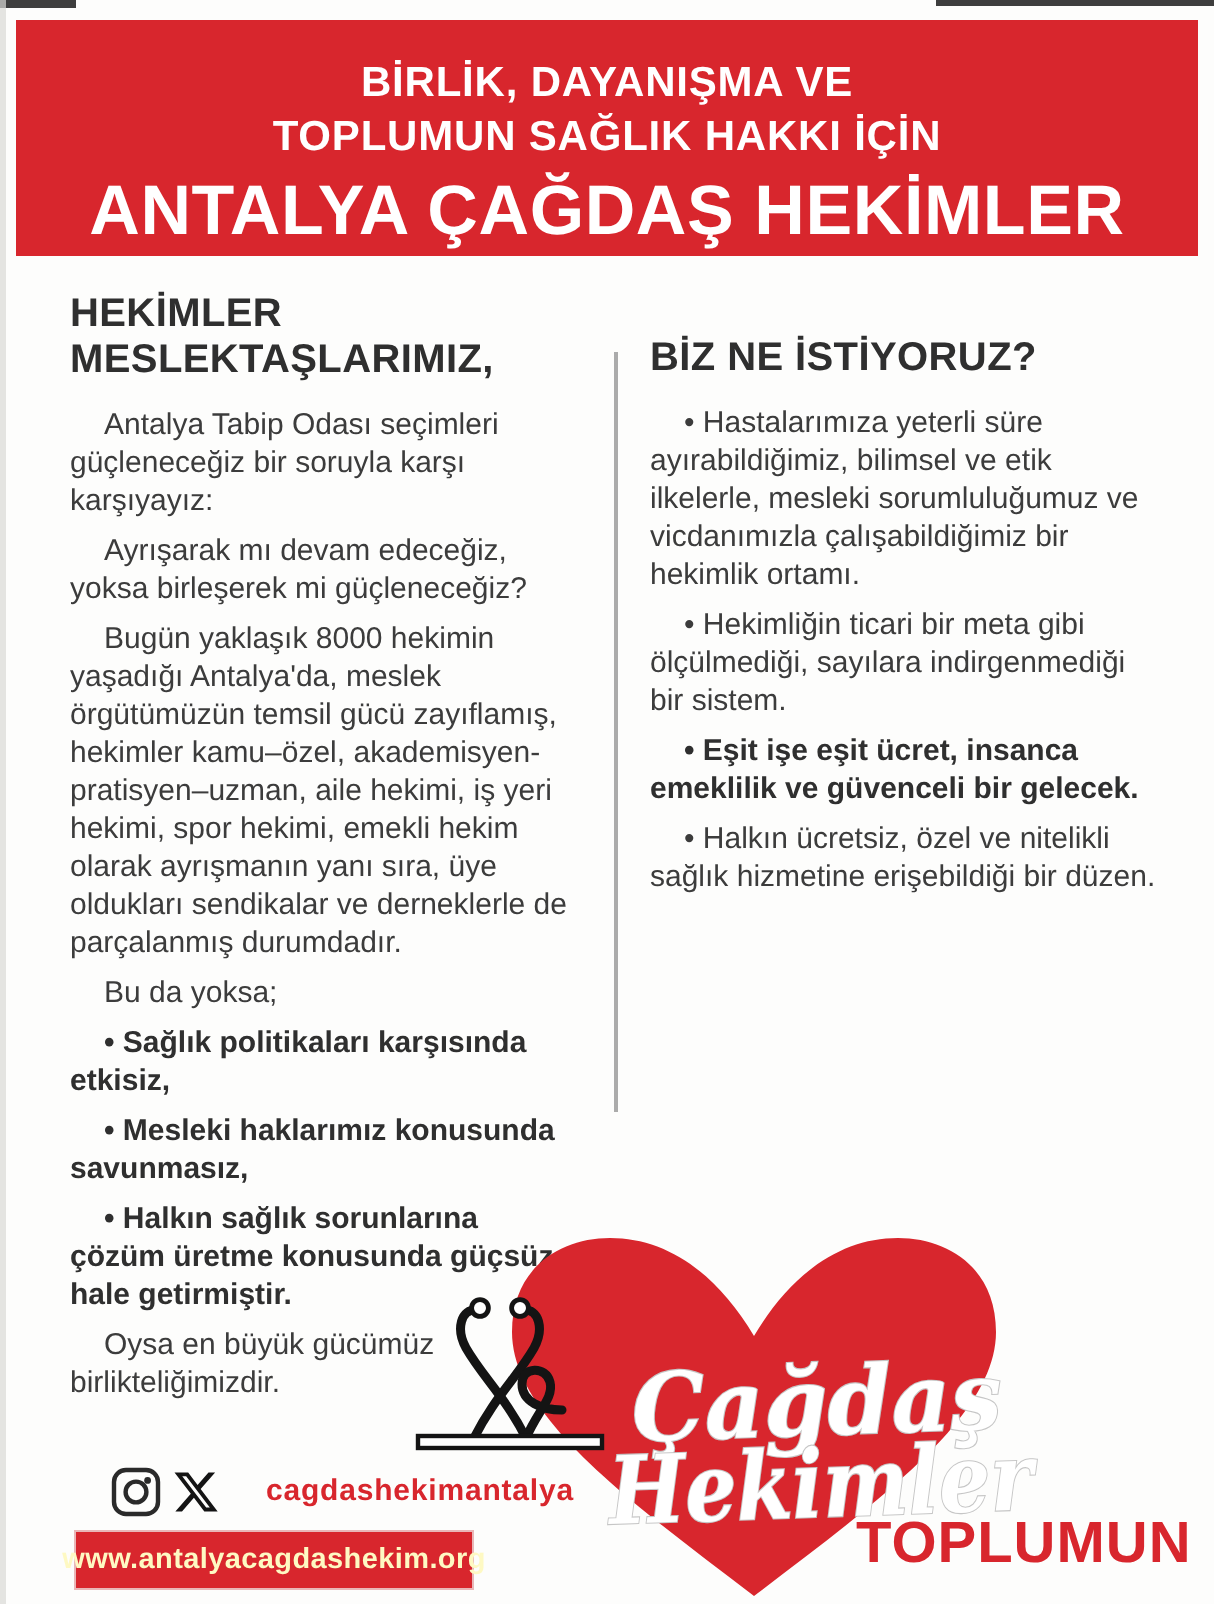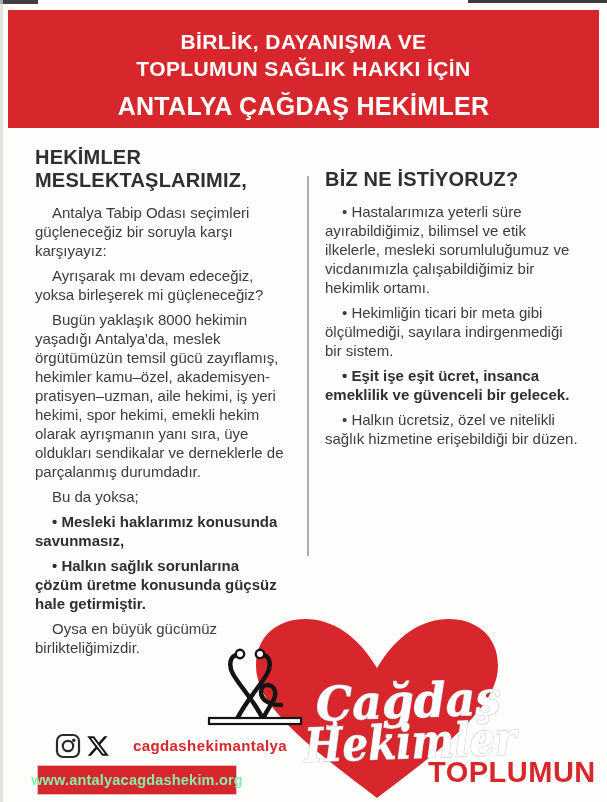--- a/index.html
+++ b/index.html
@@ -17,21 +17,21 @@
   .strip-l{left:0; top:0; width:3px; height:802px; background:#d9d9d6; opacity:.7;}
 
   
   .banner{
     position:absolute; left:8px; top:10px; width:591px; height:118px;
     background:var(--red); color:#fff; text-align:center;
     display:flex; flex-direction:column; justify-content:center; padding-top:14px; box-sizing:border-box;
   }
   .banner-line{font-weight:800; letter-spacing:.4px;}
   .banner-small{font-size:21px; line-height:27px;}
-  .banner-big{font-size:25px; line-height:38px; margin-top:5px; letter-spacing:.3px;}
+  .banner-big{font-size:35px; line-height:38px; margin-top:5px; letter-spacing:.3px;}
 
   
   .divider{position:absolute; left:307px; top:176px; width:2px; height:380px; background:var(--divider);}
   .col{position:absolute; font-size:15px; line-height:19px;}
   .col-left{left:35px; top:146px; width:254px;}
   .col-right{left:325px; top:168px; width:256px;}
   .col h2{
     margin:0 0 11px; font-size:20px; line-height:23px; color:var(--heading);
     font-weight:800; letter-spacing:.2px;
   }
@@ -46,21 +46,21 @@
     position:absolute; left:428px; top:756px; width:150px;
     font-size:29px; font-weight:800; color:var(--red); letter-spacing:.5px;
   }
 
   
   .social-row{position:absolute; left:55px; top:732px; height:27px; display:flex; align-items:center; gap:5px;}
   .social-row svg{display:block;}
   .handle{font-size:15px; font-weight:bold; color:var(--red); letter-spacing:.4px; margin-left:18px;}
   .website-bar{
     position:absolute; left:38px; top:766px; width:198px; height:28px;
-    background:var(--red); color:#86efac; font-size:14.5px; font-weight:bold;
+    background:var(--red); color:#fef9c3; font-size:14.5px; font-weight:bold;
     display:flex; align-items:center; justify-content:center; letter-spacing:.2px;
     box-shadow:0 0 0 1px #e9b7b8;
   }
 </style>
 </head>
 <body>
 
 <div class="page">
 
   <div class="scan-strip strip-tl"></div>
@@ -74,20 +74,21 @@
   </header>
 
   <div class="divider"></div>
 
   <section class="col col-left">
     <h2>HEKİMLER MESLEKTAŞLARIMIZ,</h2>
     <p>Antalya Tabip Odası seçimleri güçleneceğiz bir soruyla karşı karşıyayız:</p>
     <p>Ayrışarak mı devam edeceğiz, yoksa birleşerek mi güçleneceğiz?</p>
     <p>Bugün yaklaşık 8000 hekimin yaşadığı Antalya'da, meslek örgütümüzün temsil gücü zayıflamış, hekimler kamu–özel, akademisyen-pratisyen–uzman, aile hekimi, iş yeri hekimi, spor hekimi, emekli hekim olarak ayrışmanın yanı sıra, üye oldukları sendikalar ve derneklerle de parçalanmış durumdadır.</p>
     <p>Bu da yoksa;</p>
+    <p class="b">• Sağlık politikaları karşısında etkisiz,</p>
     <p class="b">• Mesleki haklarımız konusunda savunmasız,</p>
     <p class="b">• Halkın sağlık sorunlarına çözüm üretme konusunda güçsüz hale getirmiştir.</p>
     <p>Oysa en büyük gücümüz birlikteliğimizdir.</p>
   </section>
 
   <section class="col col-right">
     <h2>BİZ NE İSTİYORUZ?</h2>
     <p>• Hastalarımıza yeterli süre ayırabildiğimiz, bilimsel ve etik ilkelerle, mesleki sorumluluğumuz ve vicdanımızla çalışabildiğimiz bir hekimlik ortamı.</p>
     <p>• Hekimliğin ticari bir meta gibi ölçülmediği, sayılara indirgenmediği bir sistem.</p>
     <p class="b">• Eşit işe eşit ücret, insanca emeklilik ve güvenceli bir gelecek.</p>

